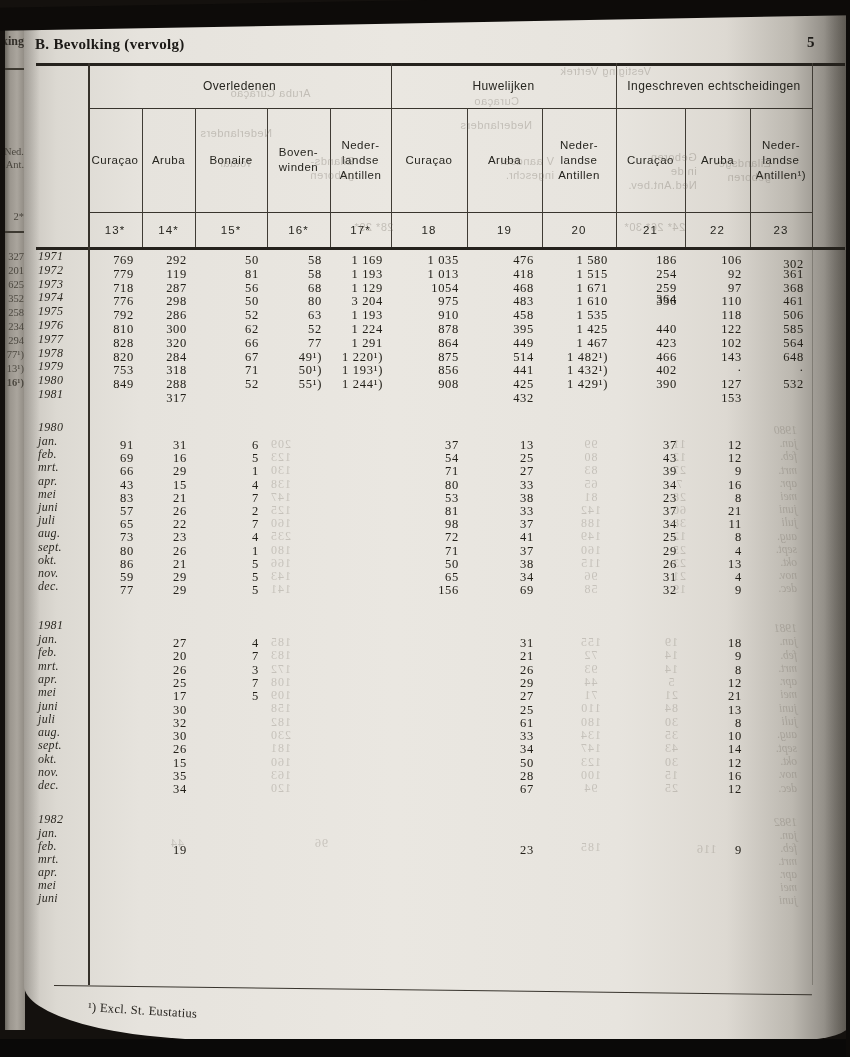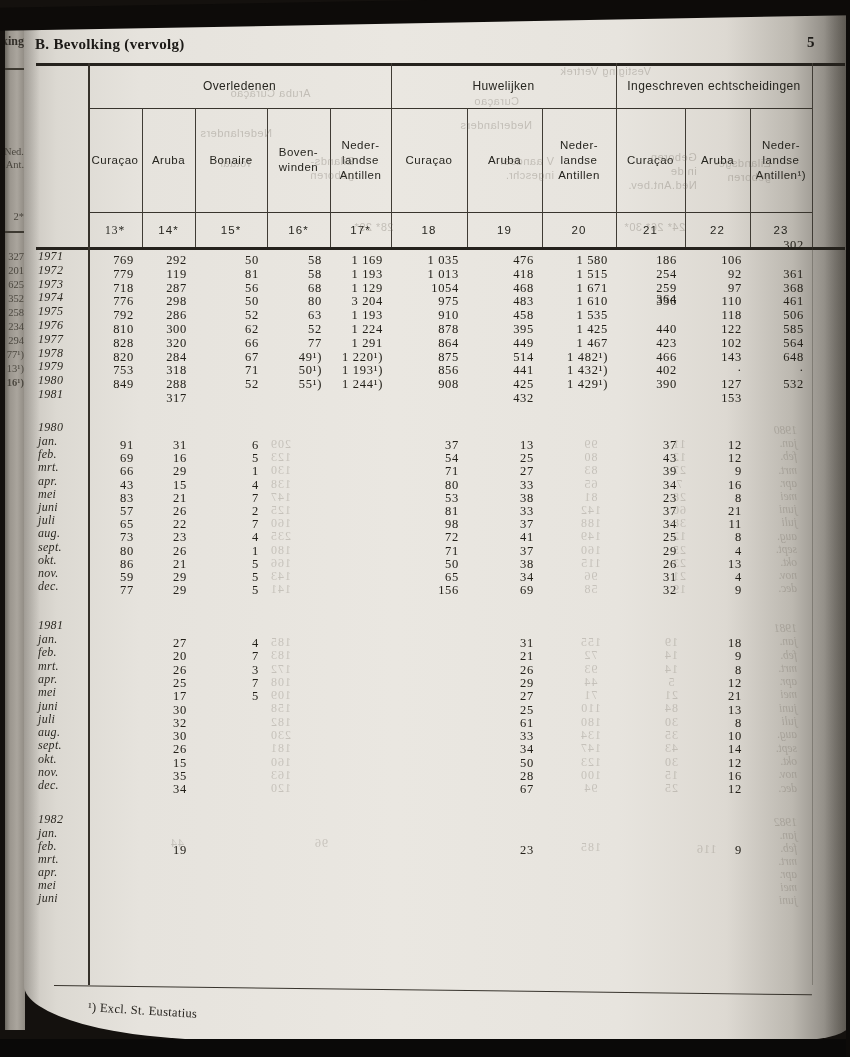--- a/index.html
+++ b/index.html
@@ -110,21 +110,21 @@
     <div class="vline" style="left:243px;top:98px;height:139px"></div>
     <div class="vline" style="left:306px;top:98px;height:139px"></div>
     <div class="vline" style="left:443px;top:98px;height:139px"></div>
     <div class="vline" style="left:518px;top:98px;height:139px"></div>
     <div class="vline" style="left:661px;top:98px;height:139px"></div>
     <div class="vline" style="left:726px;top:98px;height:139px"></div>
 
     <div>
         <div class="ghead" style="left: 64px; width: 303px;">Overledenen</div>
         <div class="chead" style="left: 64px; width: 54px;">Curaçao</div>
-        <div class="cnum" style="left: 64px; width: 54px; font-family: Liberation Serif, serif;">13*</div>
+        <div class="cnum" style="left: 64px; width: 54px;">13*</div>
         <div class="chead" style="left: 118px; width: 53px;">Aruba</div>
         <div class="cnum" style="left: 118px; width: 53px;">14*</div>
         <div class="chead" style="left: 171px; width: 72px;">Bonaire</div>
         <div class="cnum" style="left: 171px; width: 72px;">15*</div>
         <div class="chead" style="left: 243px; width: 63px;">Boven-
 winden</div>
         <div class="cnum" style="left: 243px; width: 63px;">16*</div>
         <div class="chead" style="left: 306px; width: 61px;">Neder-
 landse
 Antillen</div>
@@ -153,21 +153,21 @@
         <div class="cell" style="left: 64px; width: 54px; top: 243px;">769</div>
         <div class="cell" style="left: 118px; width: 53px; top: 243px;">292</div>
         <div class="cell" style="left: 171px; width: 72px; top: 243px;">50</div>
         <div class="cell" style="left: 243px; width: 63px; top: 243px;">58</div>
         <div class="cell" style="left: 306px; width: 61px; top: 243px;">1 169</div>
         <div class="cell" style="left: 367px; width: 76px; top: 243px;">1 035</div>
         <div class="cell" style="left: 443px; width: 75px; top: 243px;">476</div>
         <div class="cell" style="left: 518px; width: 74px; top: 243px;">1 580</div>
         <div class="cell" style="left: 592px; width: 69px; top: 243px;">186</div>
         <div class="cell" style="left: 661px; width: 65px; top: 243px;">106</div>
-        <div class="cell" style="left: 726px; width: 62px; top: 228px;">302</div>
+        <div class="cell" style="left: 726px; width: 62px; top: 247px;">302</div>
         <div class="rlabel" style="left: 14px; top: 252.8px;">1972</div>
         <div class="cell" style="left: 64px; width: 54px; top: 256.8px;">779</div>
         <div class="cell" style="left: 118px; width: 53px; top: 256.8px;">119</div>
         <div class="cell" style="left: 171px; width: 72px; top: 256.8px;">81</div>
         <div class="cell" style="left: 243px; width: 63px; top: 256.8px;">58</div>
         <div class="cell" style="left: 306px; width: 61px; top: 256.8px;">1 193</div>
         <div class="cell" style="left: 367px; width: 76px; top: 256.8px;">1 013</div>
         <div class="cell" style="left: 443px; width: 75px; top: 256.8px;">418</div>
         <div class="cell" style="left: 518px; width: 74px; top: 256.8px;">1 515</div>
         <div class="cell" style="left: 592px; width: 69px; top: 256.8px;">254</div>

